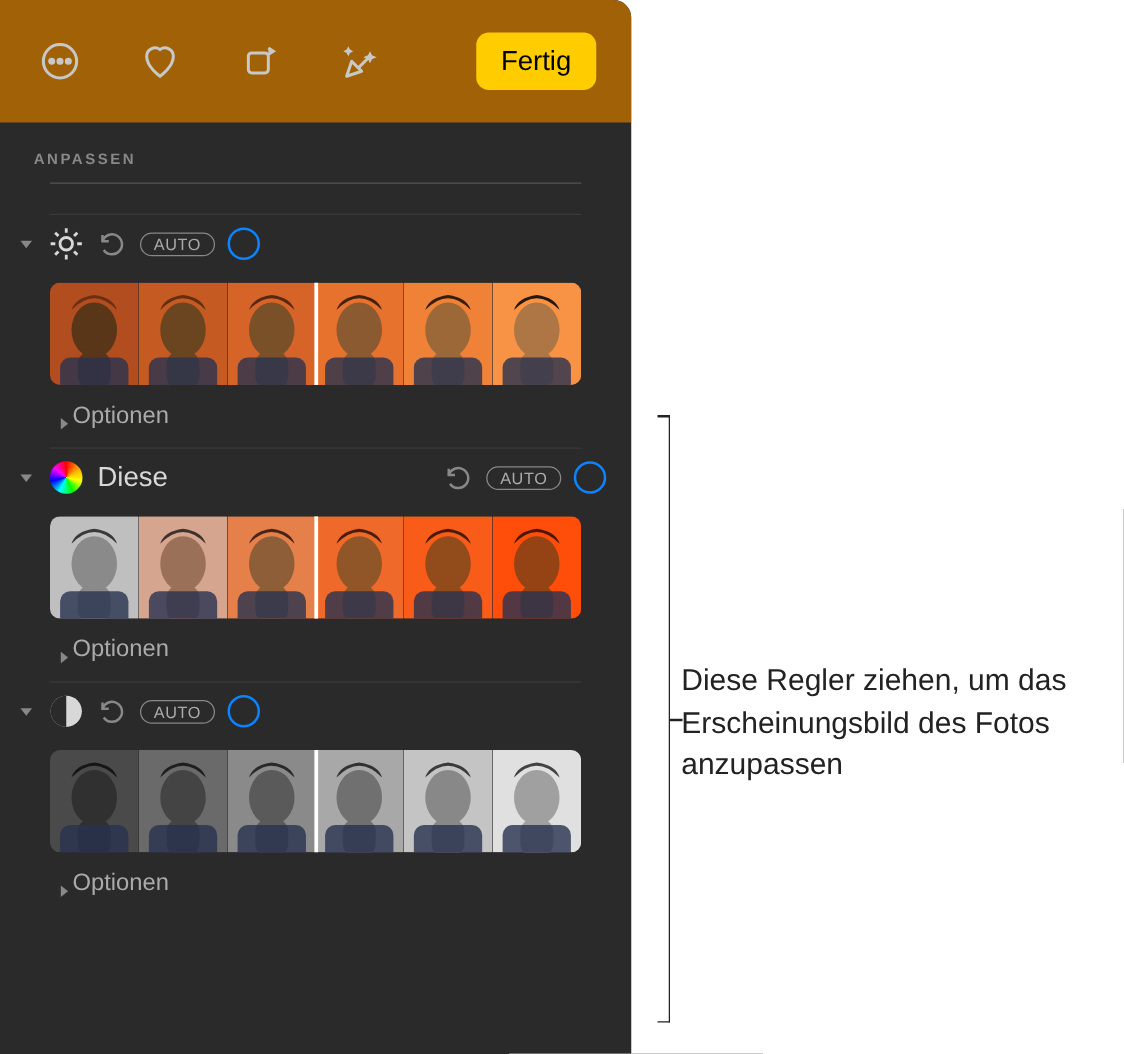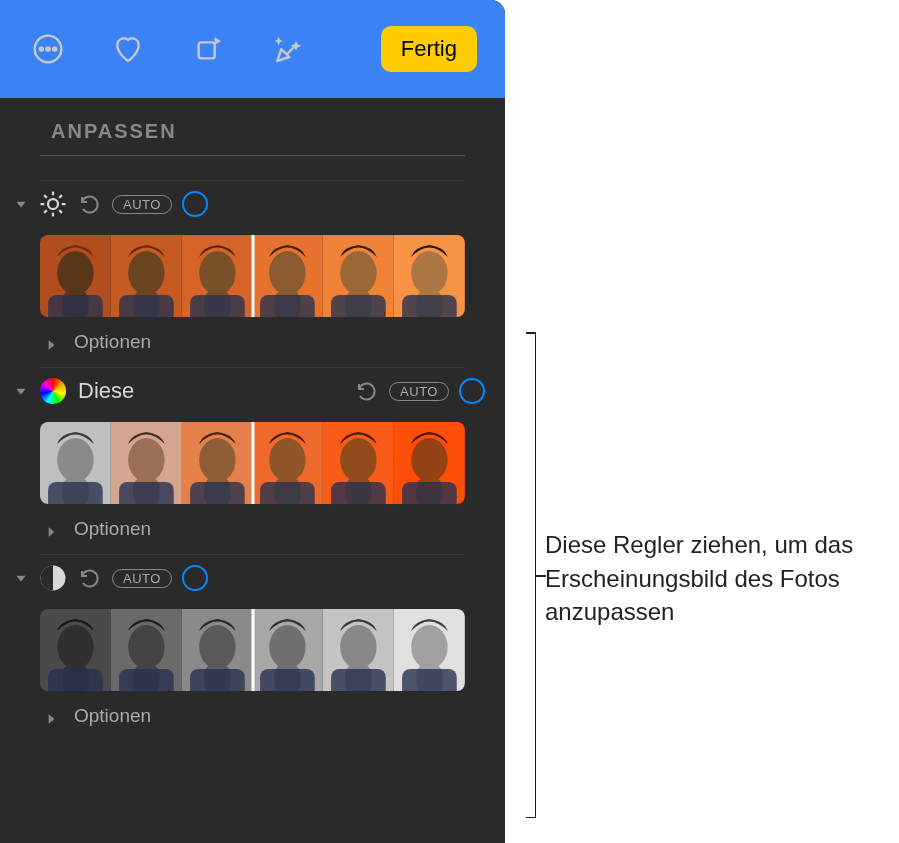--- a/index.html
+++ b/index.html
@@ -13,21 +13,21 @@
     .panel {
       width: 505px;
       height: 843px;
       background: #2a2a2a;
       border-top-right-radius: 14px;
       position: relative;
       overflow: hidden;
     }
     .toolbar {
       height: 98px;
-      background: #3b82f6;
+      background: #a16207;
       display: flex;
       align-items: center;
       gap: 40px;
       padding: 0 28px;
       border-top-right-radius: 14px;
     }
     .tool-btn {
       width: 40px;
       height: 40px;
       display: flex;
@@ -43,24 +43,24 @@
       color: #000;
       font-size: 22px;
       font-weight: 500;
       padding: 10px 20px;
       border-radius: 10px;
       border: none;
       cursor: pointer;
     }
     .section-title {
       color: #888;
-      font-size: 20px;
+      font-size: 12px;
       font-weight: 600;
       letter-spacing: 2px;
-      padding: 22px 51px 12px;
+      padding: 22px 27px 12px;
     }
     .title-divider {
       height: 1px;
       background: #555;
       margin: 0 40px 24px;
     }
     .adjust-row {
       display: flex;
       align-items: center;
       padding: 8px 20px 8px 14px;
@@ -139,22 +139,22 @@
       left: 50%;
       top: 0;
       bottom: 0;
       width: 3px;
       background: #fff;
       transform: translateX(-50%);
       z-index: 2;
     }
     .options-row {
       display: flex;
-      align-items: center;
-      gap: 16px;
+      align-items: flex-end;
+      gap: 0;
       padding: 6px 40px 14px 44px;
       color: #aaa;
       font-size: 19px;
     }
     .annotation {
       position: absolute;
       left: 545px;
       top: 528px;
       font-size: 24px;
       color: #222;

